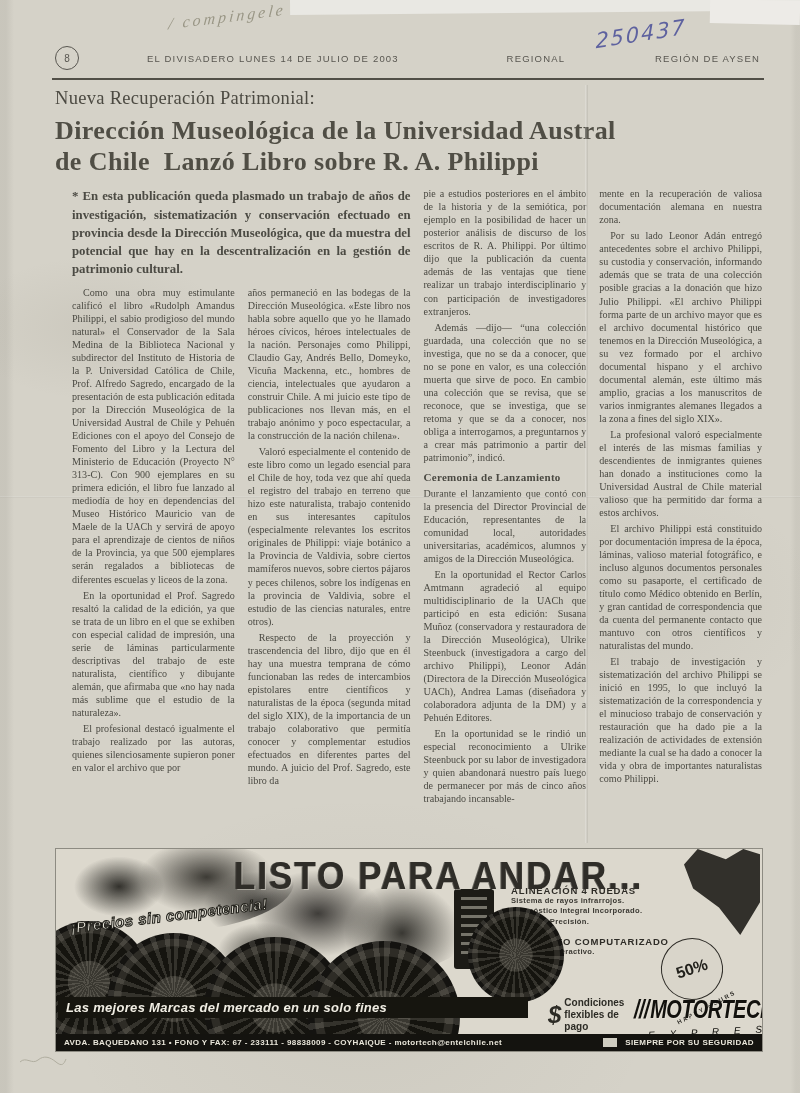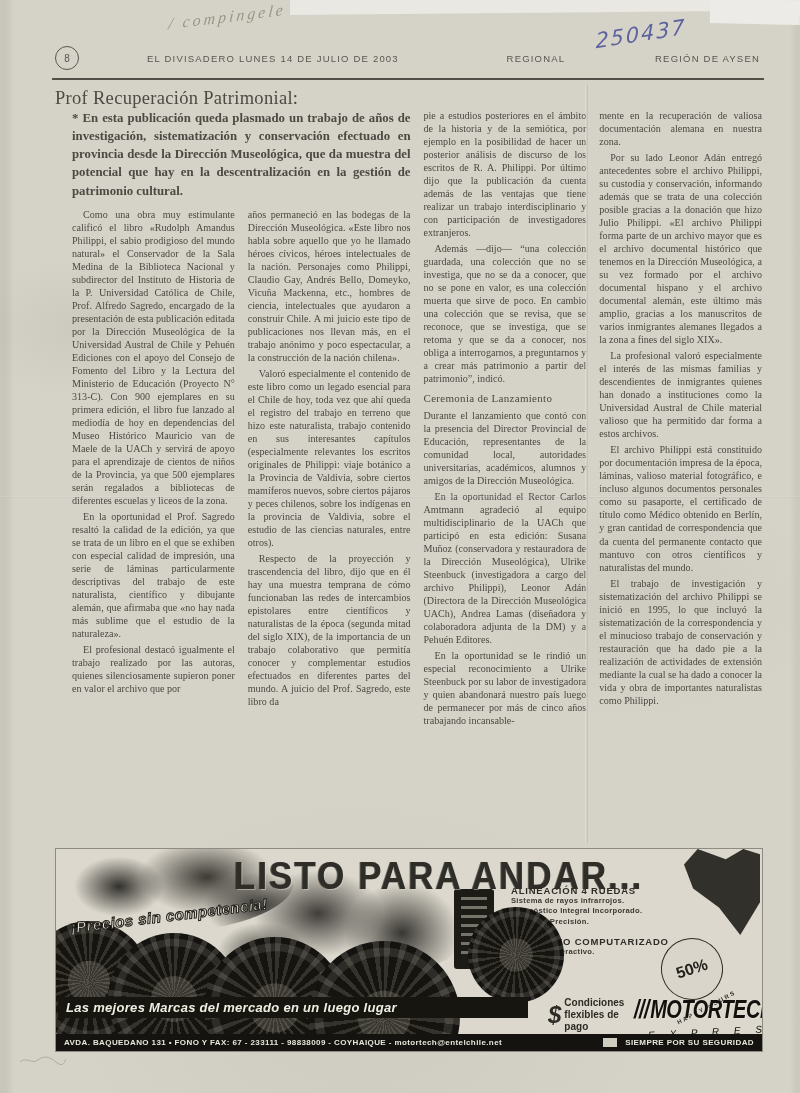--- a/index.html
+++ b/index.html
@@ -39,21 +39,21 @@
     letter-spacing:.4px;filter:blur(.35px);}
   .cols{display:grid;grid-template-columns:repeat(4,1fr);column-gap:13px;grid-template-rows:auto 1fr;
     height:658px;overflow:hidden;margin-left:17px;}
   .lead{grid-column:1/3;grid-row:1;font-weight:700;font-size:12.8px;line-height:1.42;text-align:justify;
     color:#4b4a43;filter:blur(.3px);padding-bottom:8px;}
   .bodycol{font-size:10.1px;line-height:1.29;text-align:justify;color:#4a4942;filter:blur(.34px);}
   .col-1{grid-column:1;grid-row:2;} .col-2{grid-column:2;grid-row:2;}
   .col-3{grid-column:3;grid-row:1/3;} .col-4{grid-column:4;grid-row:1/3;}
   .bodycol p{margin:0 0 3px 0;text-indent:11px;}
   .bodycol p.cont{text-indent:0;}
-  .bodycol p.sub{font-weight:400;font-size:11px;text-indent:0;margin:6px 0 3px 0;letter-spacing:.3px;}
+  .bodycol p.sub{font-weight:700;font-size:11px;text-indent:0;margin:6px 0 3px 0;letter-spacing:.3px;}
 
   
   .crease-v{position:absolute;top:85px;left:585px;width:3px;height:758px;pointer-events:none;
     background:linear-gradient(90deg, rgba(255,255,255,.30), rgba(90,88,78,.16));}
   .crease-h{position:absolute;top:496px;left:0;right:0;height:2px;pointer-events:none;
     background:linear-gradient(180deg, rgba(255,255,255,.22), rgba(90,88,78,.10));}
 
   
   .ad{position:absolute;left:55px;top:848px;width:706px;height:202px;border:1px solid #8d8b82;
     background:#dcd8cd;overflow:hidden;font-family:"Liberation Sans","DejaVu Sans",sans-serif;}
@@ -151,21 +151,23 @@
     <span class="pagenum">8</span>
     <span class="m-date">EL DIVISADERO LUNES 14 DE JULIO DE 2003</span>
     <span class="sp1"></span>
     <span class="m-sec">REGIONAL</span>
     <span class="sp2"></span>
     <span class="m-reg">REGIÓN DE AYSEN</span>
   </header>
   <div class="rule"></div>
 
   <article>
-    <div class="kicker">Prof Recuperación Patrimonial:</div>
+    <div class="kicker">Nueva Recuperación Patrimonial:</div>
+    <h1><span>Dirección Museológica de la Universidad Austral</span><br>
+      <span>de Chile&nbsp; Lanzó Libro sobre R. A. Philippi</span></h1>
 
     <div class="cols">
       <div class="lead">* En esta publicación queda plasmado un trabajo de años de investigación, sistematización y conservación efectuado en provincia desde la Dirección Museológica, que da muestra del potencial que hay en la descentralización en la gestión de patrimonio cultural.</div>
       <div class="bodycol col-1">
 
       <p class="para">Como una obra muy estimulante calificó el libro «Rudolph Amandus Philippi, el sabio prodigioso del mundo natural» el Conservador de la Sala Medina de la Biblioteca Nacional y subdirector del Instituto de Historia de la P. Universidad Católica de Chile, Prof. Alfredo Sagredo, encargado de la presentación de esta publicación editada por la Dirección Museológica de la Universidad Austral de Chile y Pehuén Ediciones con el apoyo del Consejo de Fomento del Libro y la Lectura del Ministerio de Educación (Proyecto N° 313-C). Con 900 ejemplares en su primera edición, el libro fue lanzado al mediodía de hoy en dependencias del Museo Histórico Mauricio van de Maele de la UACh y servirá de apoyo para el aprendizaje de cientos de niños de la Provincia, ya que 500 ejemplares serán regalados a bibliotecas de diferentes escuelas y liceos de la zona.</p>
           <p class="para">En la oportunidad el Prof. Sagredo resaltó la calidad de la edición, ya que se trata de un libro en el que se exhiben con especial calidad de impresión, una serie de láminas particularmente descriptivas del trabajo de este naturalista, científico y dibujante alemán, que afirmaba que «no hay nada más sublime que el estudio de la naturaleza».</p>
           <p class="para">El profesional destacó igualmente el trabajo realizado por las autoras, quienes silenciosamente supieron poner en valor el archivo que por</p>
         </div>
       <div class="bodycol col-2">
@@ -231,21 +233,21 @@
       </div>
     </div>
 
     <div class="badge">
       <div class="badge-inner">
         <span class="badge-pct">50%</span>
       </div>
       <span class="badge-txt">HAPPY HOURS</span>
     </div>
 
-    <div class="strip-brands">Las mejores Marcas del mercado en un luego lugar</div>
+    <div class="strip-brands">Las mejores Marcas del mercado en un solo fines</div>
 
 
     <div class="condiciones">
       <span class="dollar">$</span>
       <span class="cond-text">Condiciones flexibles de pago</span>
     </div>
 
     <div class="motortech">
       <span class="mt-line"><span class="slashes">///</span><span>MOTORTECH</span></span>
       <div class="express">E X P R E S S</div>

